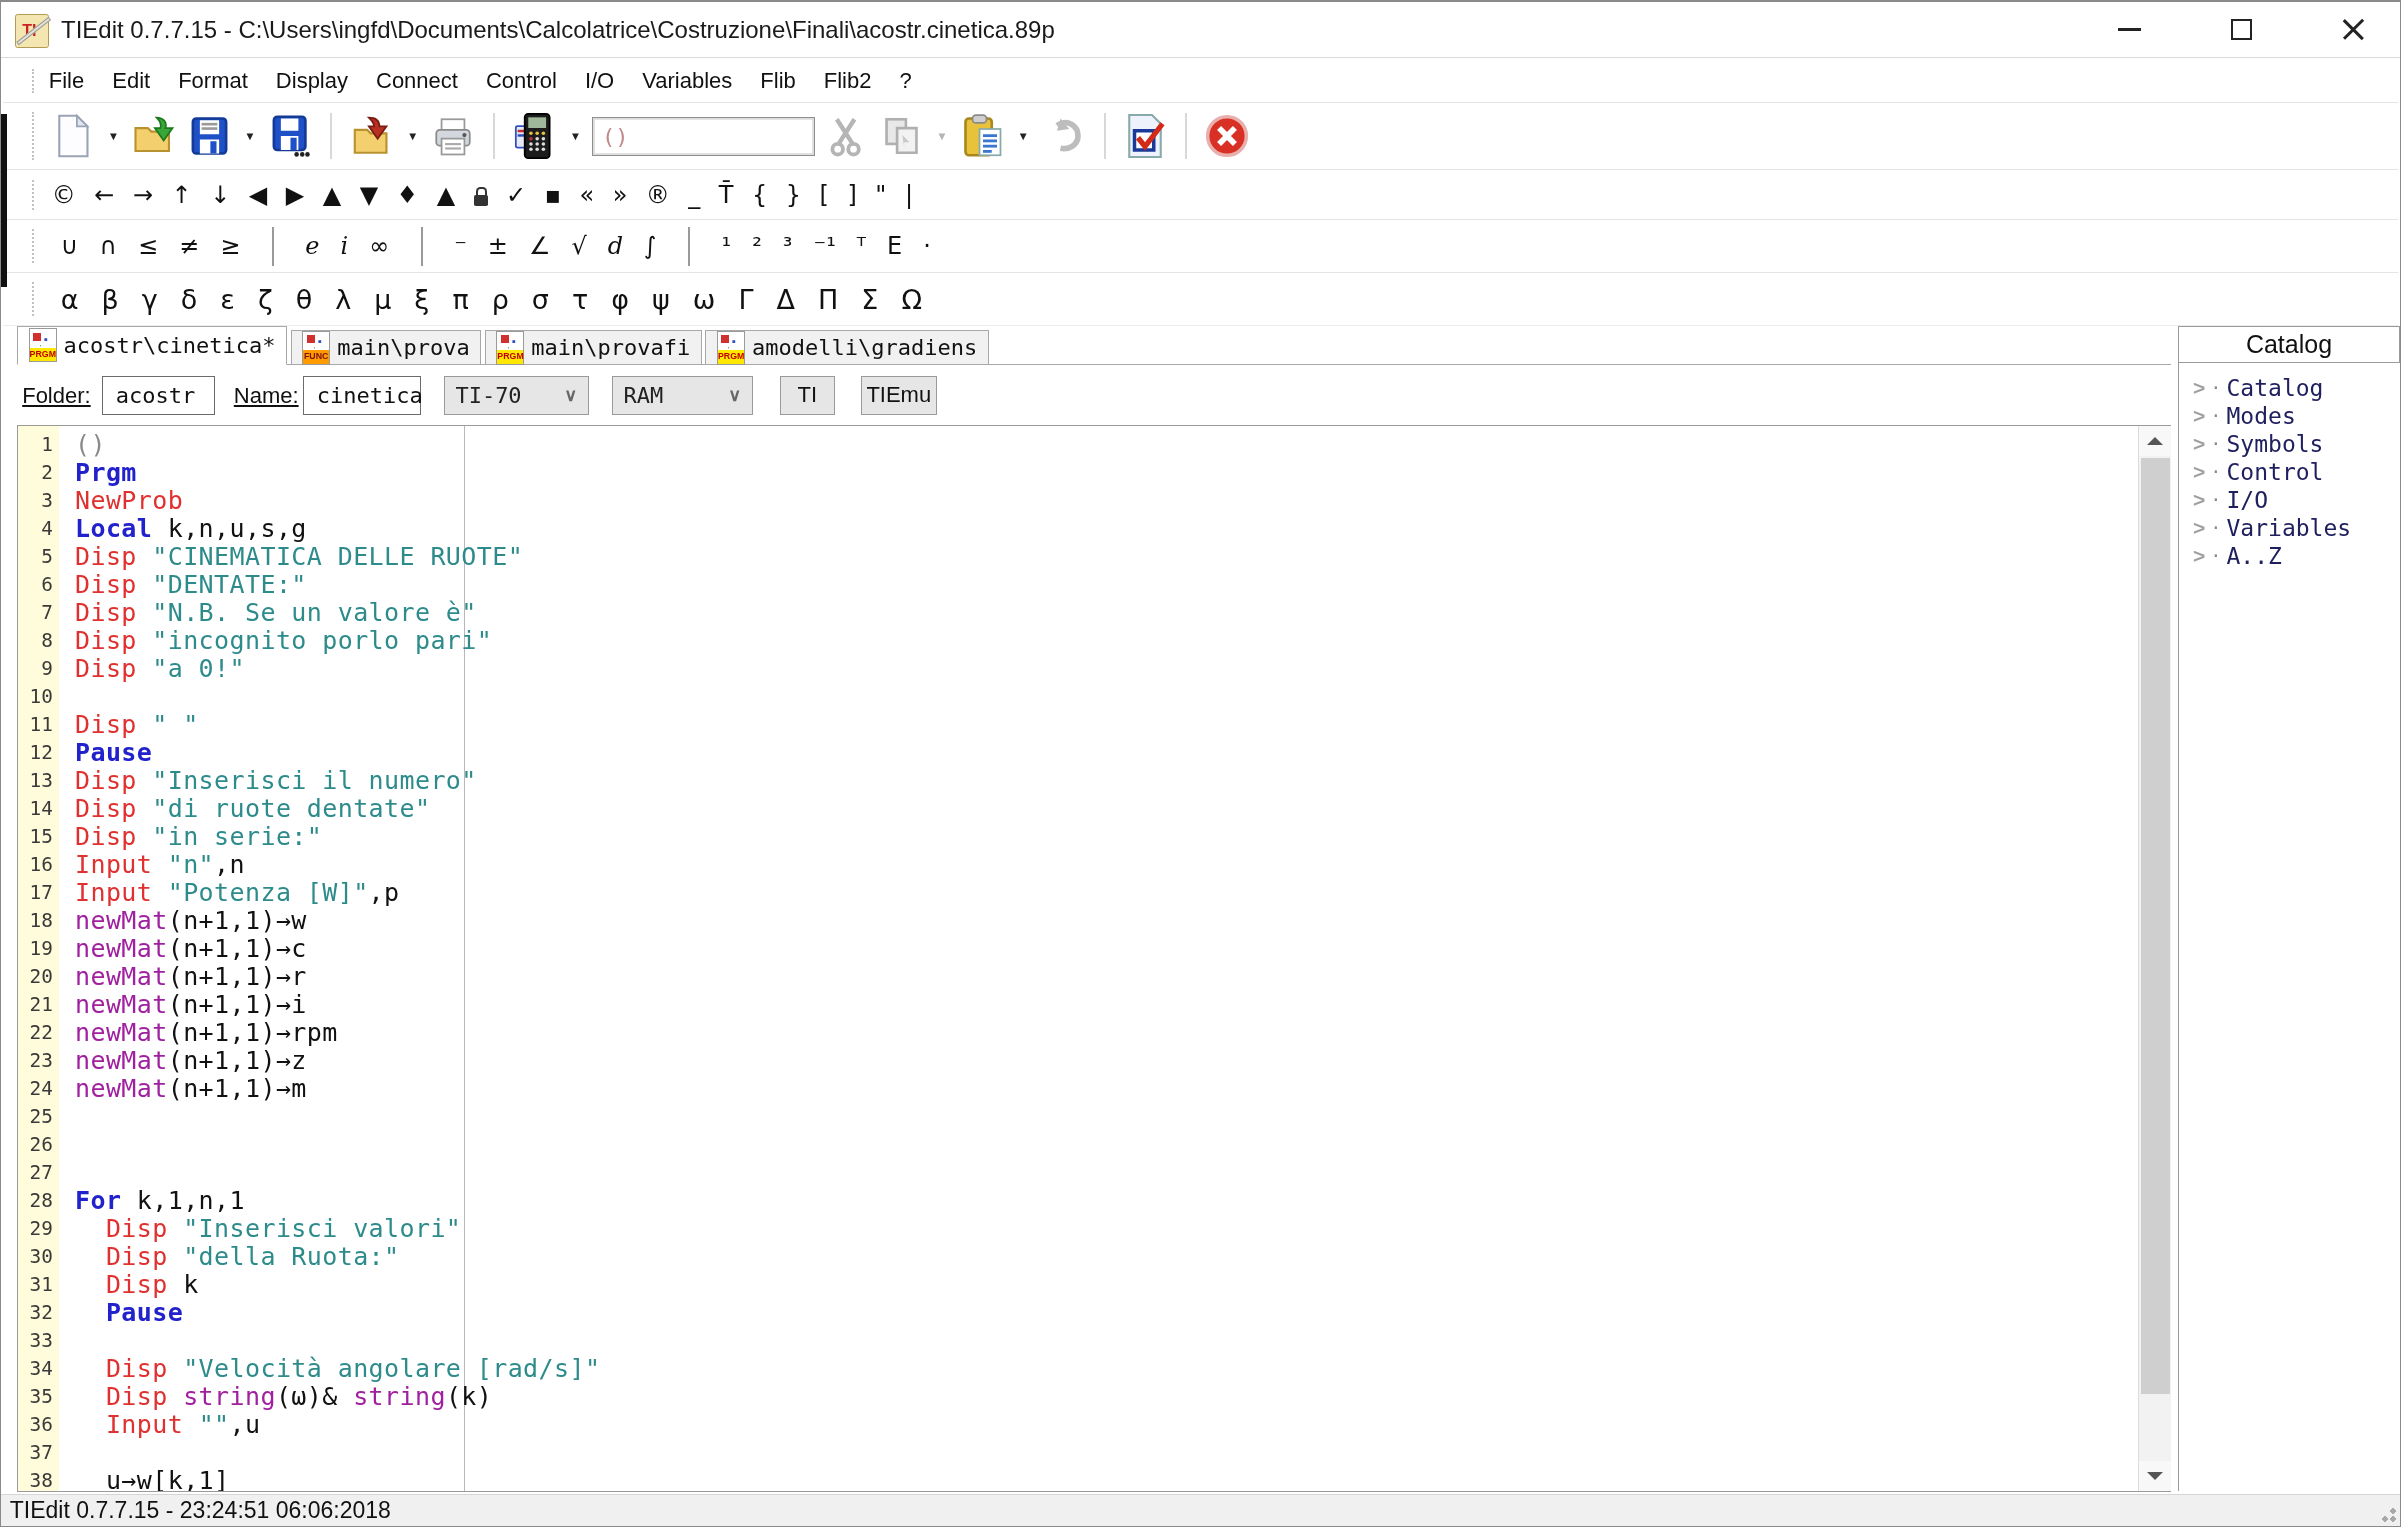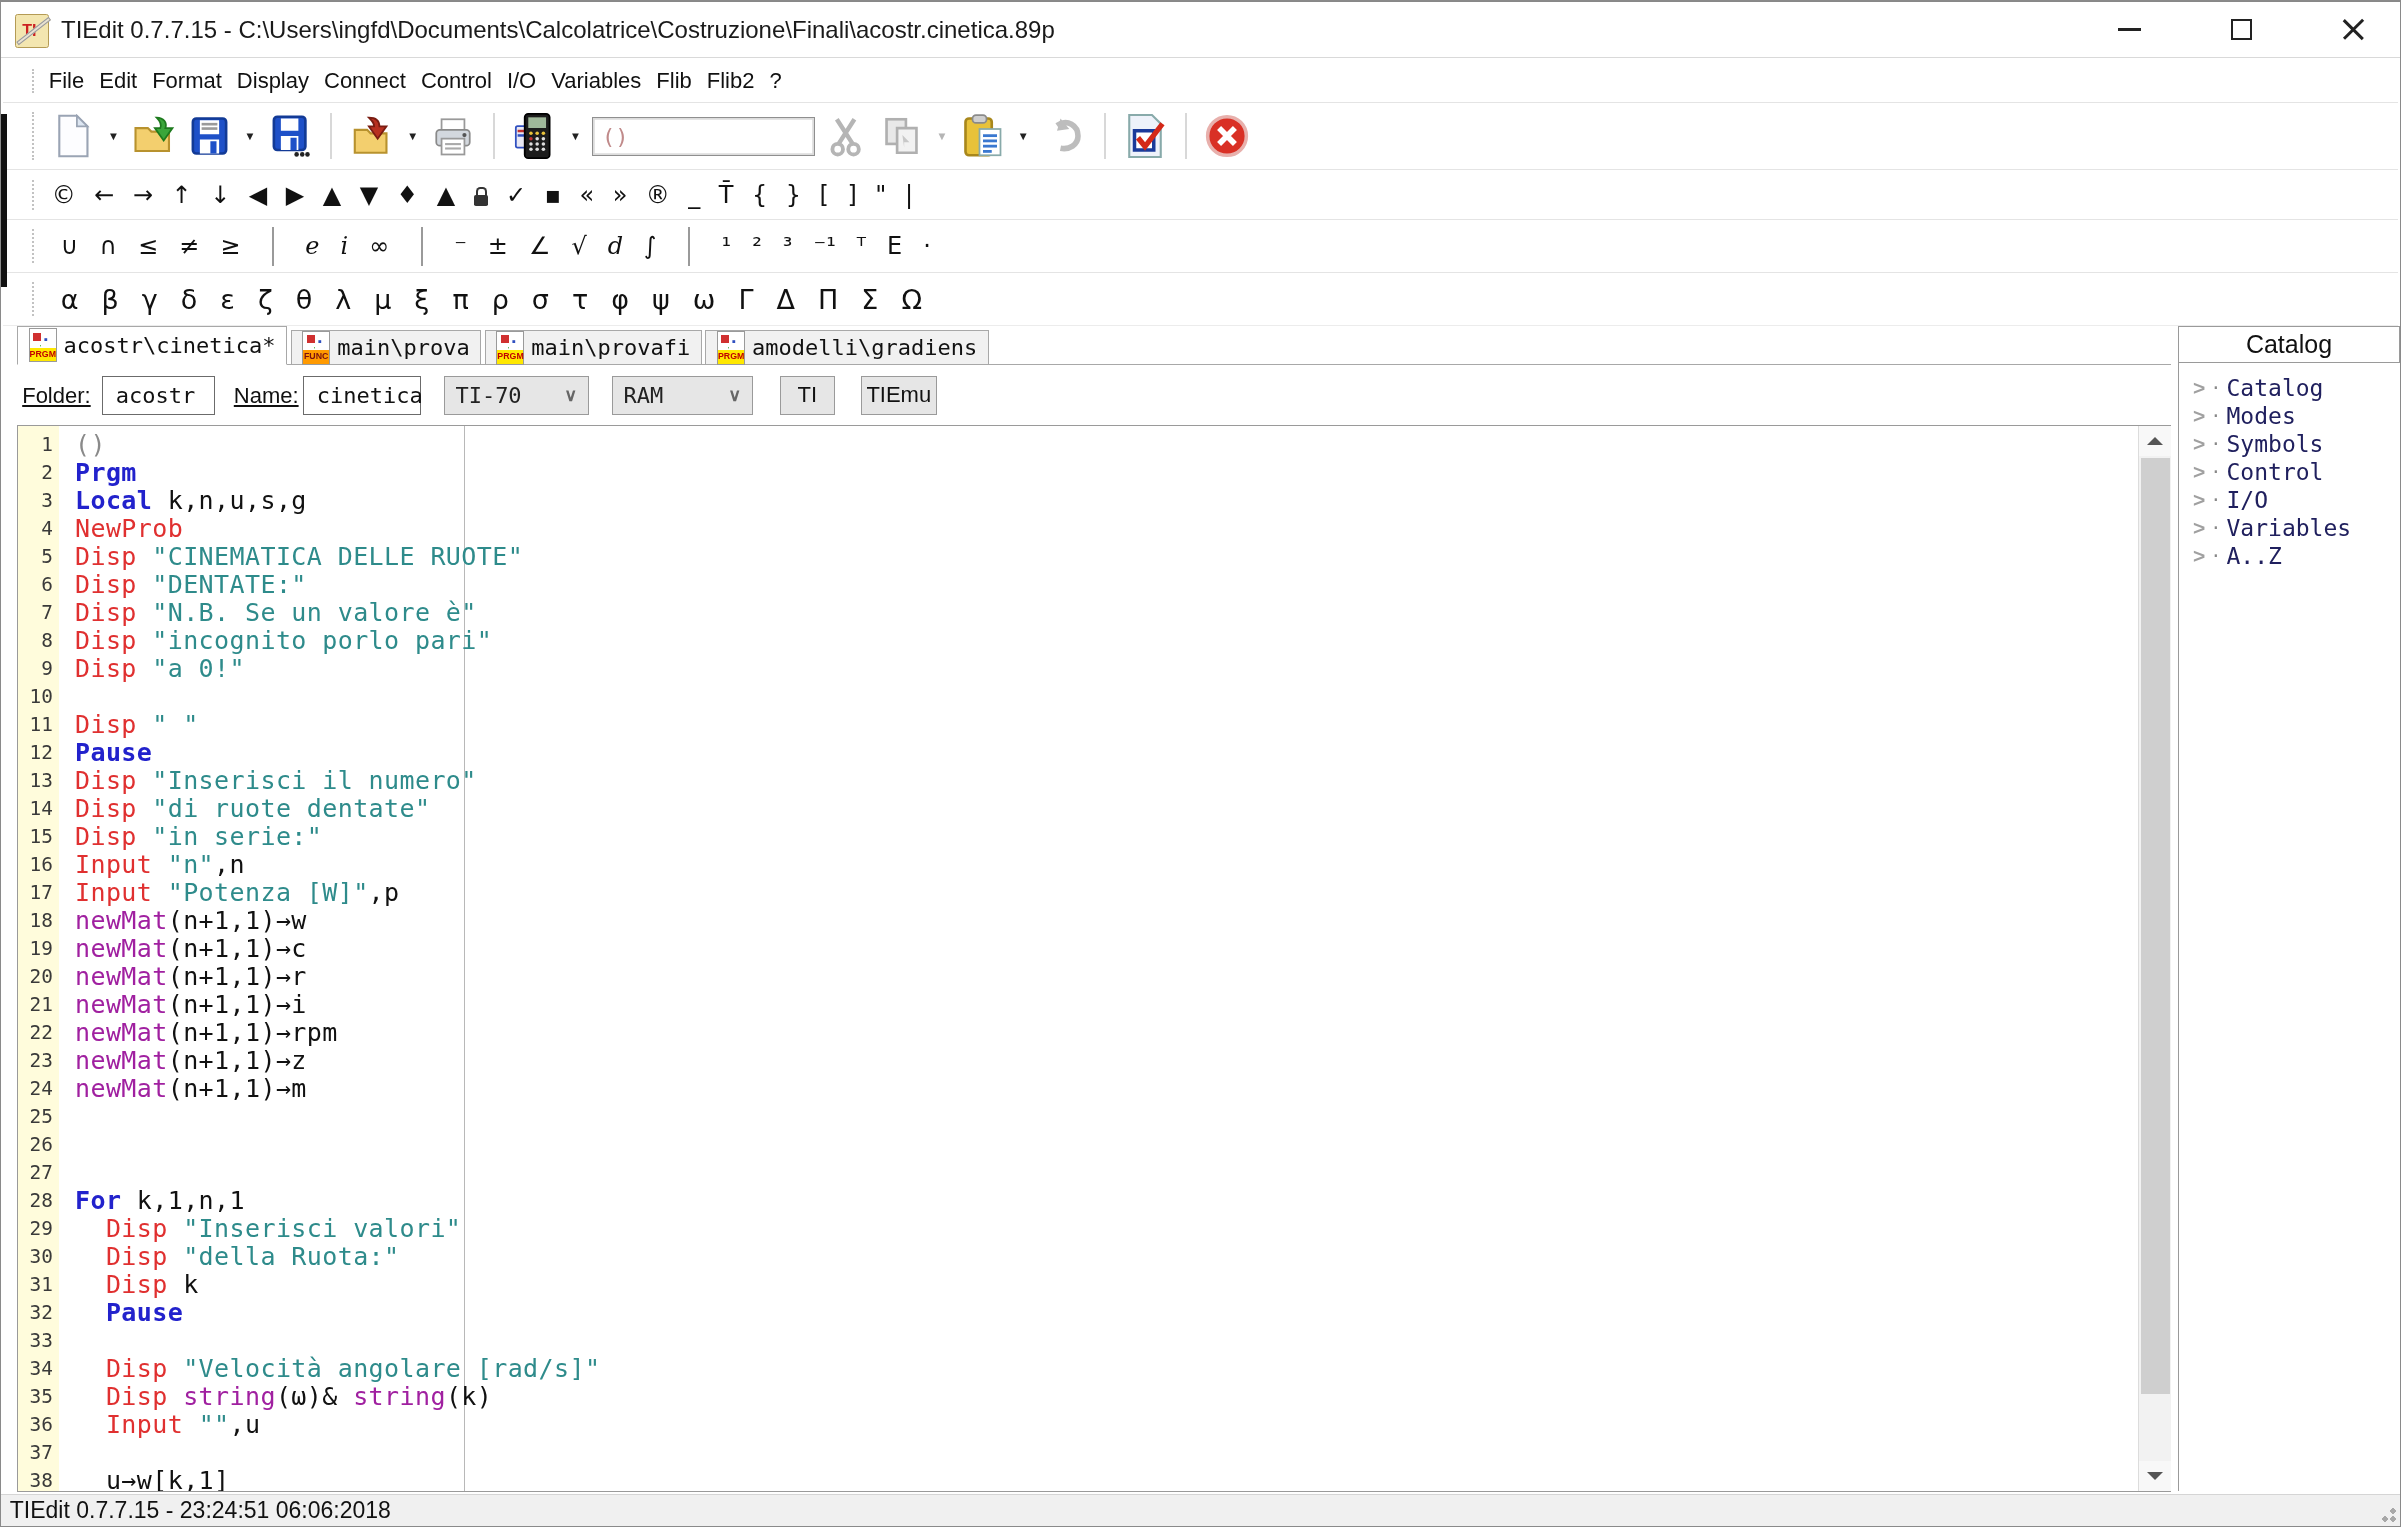--- a/index.html
+++ b/index.html
@@ -20,21 +20,21 @@
   .win-controls { position:absolute; right:26.5px; top:0; height:55px; display:flex; gap:71px; align-items:center; }
   .wc { width:41px; height:41px; display:flex; align-items:center; justify-content:center; }
   .wc-min i { display:block; width:23px; height:2.6px; background:#222; }
   .wc-max i { display:block; width:21px; height:21px; border:2.6px solid #222; }
   .wc-close { position:relative; }
   .wc-close i, .wc-close b { position:absolute; left:7px; top:18.5px; width:26.5px; height:2.6px; background:#222; }
   .wc-close i { transform:rotate(45deg); } .wc-close b { transform:rotate(-45deg); }
 
   
   .menubar { position:absolute; left:1.8px; top:59px; right:1.8px; height:43px; background:#fff;
-             border-bottom:0.9px solid #e4e4e4; display:flex; align-items:center; gap:15px; padding-left:46px; }
+             border-bottom:0.9px solid #e4e4e4; display:flex; align-items:center; gap:28px; padding-left:46px; }
   .menubar::before, .bar::before { content:""; position:absolute; left:29px; top:8.8px; bottom:8.8px;
              border-left:2.6px dotted #c2c2c2; }
   .menu-item { font-size:22px; color:#111; cursor:default; }
 
   
   .bar { position:absolute; left:1.8px; right:1.8px; background:#fff; display:flex; align-items:center; }
   .toolbar { top:102px; height:67px; border-bottom:0.9px solid #e4e4e4; gap:7px; padding-left:46px; }
   .tbtn { width:48px; height:53px; display:flex; align-items:center; justify-content:center; }
   .caret { width:19.4px; height:53px; display:flex; align-items:center; justify-content:center;
            font-size:11.5px; color:#222; }
@@ -456,22 +456,22 @@
         <div class="ln">34</div>
         <div class="ln">35</div>
         <div class="ln">36</div>
         <div class="ln">37</div>
         <div class="ln">38</div>
       </div>
     <div class="guide"></div>
     <div class="code" id="code">
         <div class="code-line"><span class="tk-g">()</span></div>
         <div class="code-line"><span class="tk-k">Prgm</span></div>
+        <div class="code-line"><span class="tk-c">NewProb</span></div>
         <div class="code-line"><span class="tk-k">Local</span><span class="tk-p"> k,n,u,s,g</span></div>
-        <div class="code-line"><span class="tk-c">NewProb</span></div>
         <div class="code-line"><span class="tk-c">Disp</span><span class="tk-p"> </span><span class="tk-s">"CINEMATICA DELLE RUOTE"</span></div>
         <div class="code-line"><span class="tk-c">Disp</span><span class="tk-p"> </span><span class="tk-s">"DENTATE:"</span></div>
         <div class="code-line"><span class="tk-c">Disp</span><span class="tk-p"> </span><span class="tk-s">"N.B. Se un valore è"</span></div>
         <div class="code-line"><span class="tk-c">Disp</span><span class="tk-p"> </span><span class="tk-s">"incognito porlo pari"</span></div>
         <div class="code-line"><span class="tk-c">Disp</span><span class="tk-p"> </span><span class="tk-s">"a 0!"</span></div>
         <div class="code-line"></div>
         <div class="code-line"><span class="tk-c">Disp</span><span class="tk-p"> </span><span class="tk-s">" "</span></div>
         <div class="code-line"><span class="tk-k">Pause</span></div>
         <div class="code-line"><span class="tk-c">Disp</span><span class="tk-p"> </span><span class="tk-s">"Inserisci il numero"</span></div>
         <div class="code-line"><span class="tk-c">Disp</span><span class="tk-p"> </span><span class="tk-s">"di ruote dentate"</span></div>

